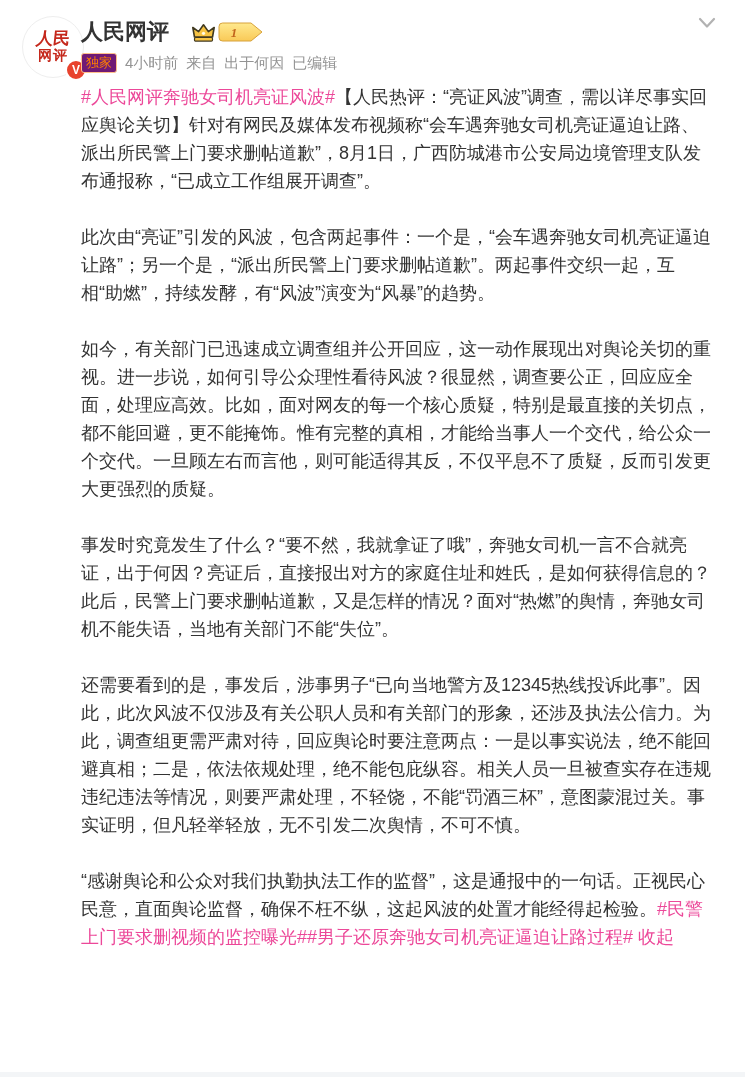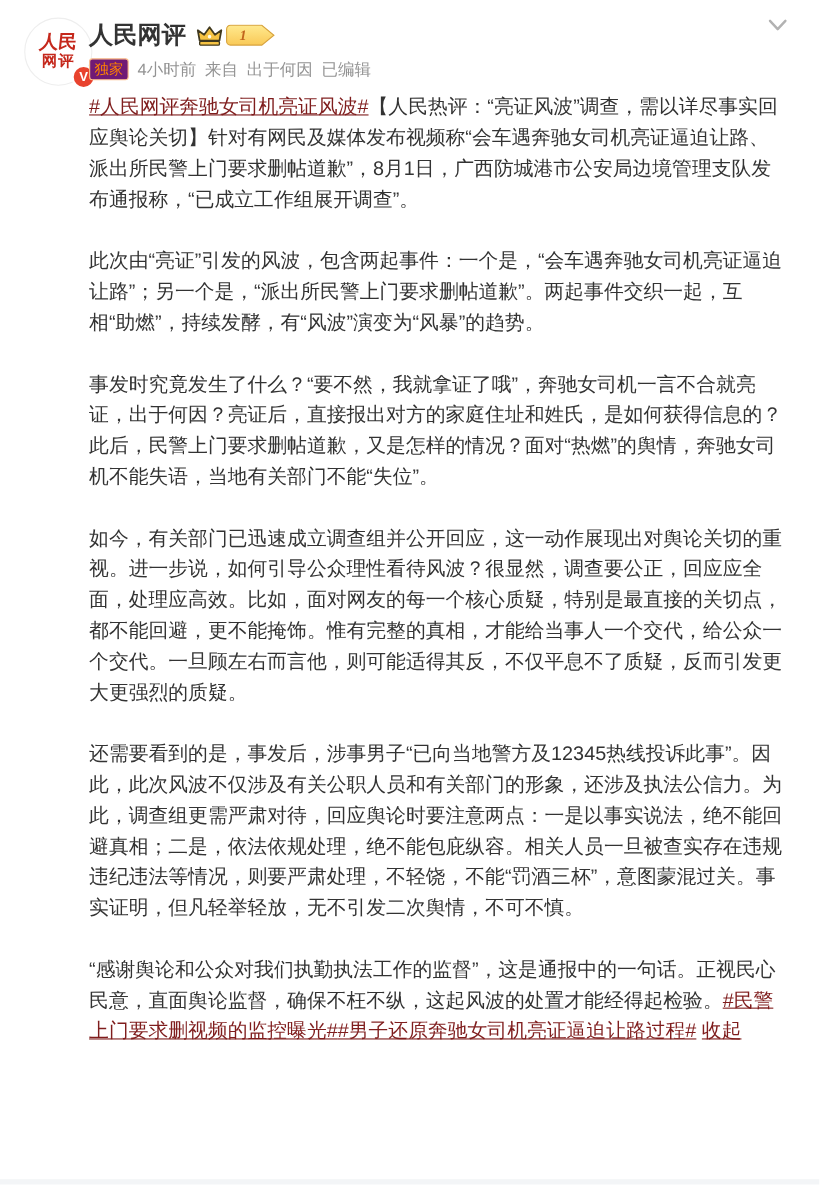--- a/index.html
+++ b/index.html
@@ -26,21 +26,21 @@
   .v-badge {
     position:absolute; right:-4px; bottom:-4px;
     width:22px; height:22px; border-radius:50%;
     background:#e8432e; border:2px solid #ffffff; box-sizing:border-box;
     color:#fff; font-weight:700; font-size:12px;
     display:flex; align-items:center; justify-content:center;
   }
 
   .name-row {
     position:absolute; left:81px; top:18px; height:28px;
-    display:flex; align-items:center; gap:9px;
+    display:flex; align-items:center; gap:22px;
   }
   .username { font-size:22px; font-weight:700; color:#333333; cursor:pointer; }
   .vip-badges { display:flex; align-items:center; gap:2px; cursor:pointer; }
 
   .meta-row {
     position:absolute; left:81px; top:52px; height:22px;
     display:flex; align-items:center; gap:8px;
     font-size:15px; color:#939393;
   }
   .exclusive {
@@ -54,21 +54,21 @@
     position:absolute; left:694px; top:10px; width:26px; height:26px; cursor:pointer;
   }
 
   
   .body-text {
     position:absolute; left:81px; top:83px; width:631px;
     font-size:18px; line-height:28px; color:#333333;
   }
   .para { margin:0 0 28px 0; }
   .para:last-child { margin-bottom:16px; }
-  .link { color:#7f1d1d; cursor:pointer;text-decoration:underline; }
+  .link { color:#ec4899; cursor:pointer; }
 
   .bottom-strip {
     position:absolute; left:0; right:0; bottom:0; height:5px;
     background:#f3f5f7;
   }
 </style>
 </head>
 <body>
 
 <div class="post">
@@ -110,20 +110,20 @@
 
   <div class="chevron">
     <svg width="26" height="26" viewBox="0 0 26 26">
       <path d="M6 9 L13 16.5 L20 9" stroke="#b2b2b2" stroke-width="2.2" fill="none" stroke-linecap="round" stroke-linejoin="round"></path>
     </svg>
   </div>
 
   <div class="body-text">
       <p class="para"><span class="link">#人民网评奔驰女司机亮证风波#</span><span>【人民热评：“亮证风波”调查，需以详尽事实回应舆论关切】针对有网民及媒体发布视频称“会车遇奔驰女司机亮证逼迫让路、派出所民警上门要求删帖道歉”，8月1日，广西防城港市公安局边境管理支队发布通报称，“已成立工作组展开调查”。</span></p>
       <p class="para"><span>此次由“亮证”引发的风波，包含两起事件：一个是，“会车遇奔驰女司机亮证逼迫让路”；另一个是，“派出所民警上门要求删帖道歉”。两起事件交织一起，互相“助燃”，持续发酵，有“风波”演变为“风暴”的趋势。</span></p>
+      <p class="para"><span>如今，有关部门已迅速成立调查组并公开回应，这一动作展现出对舆论关切的重视。进一步说，如何引导公众理性看待风波？很显然，调查要公正，回应应全面，处理应高效。比如，面对网友的每一个核心质疑，特别是最直接的关切点，都不能回避，更不能掩饰。惟有完整的真相，才能给当事人一个交代，给公众一个交代。一旦顾左右而言他，则可能适得其反，不仅平息不了质疑，反而引发更大更强烈的质疑。</span></p>
       <p class="para"><span>事发时究竟发生了什么？“要不然，我就拿证了哦”，奔驰女司机一言不合就亮证，出于何因？亮证后，直接报出对方的家庭住址和姓氏，是如何获得信息的？此后，民警上门要求删帖道歉，又是怎样的情况？面对“热燃”的舆情，奔驰女司机不能失语，当地有关部门不能“失位”。</span></p>
-      <p class="para"><span>如今，有关部门已迅速成立调查组并公开回应，这一动作展现出对舆论关切的重视。进一步说，如何引导公众理性看待风波？很显然，调查要公正，回应应全面，处理应高效。比如，面对网友的每一个核心质疑，特别是最直接的关切点，都不能回避，更不能掩饰。惟有完整的真相，才能给当事人一个交代，给公众一个交代。一旦顾左右而言他，则可能适得其反，不仅平息不了质疑，反而引发更大更强烈的质疑。</span></p>
       <p class="para"><span>还需要看到的是，事发后，涉事男子“已向当地警方及12345热线投诉此事”。因此，此次风波不仅涉及有关公职人员和有关部门的形象，还涉及执法公信力。为此，调查组更需严肃对待，回应舆论时要注意两点：一是以事实说法，绝不能回避真相；二是，依法依规处理，绝不能包庇纵容。相关人员一旦被查实存在违规违纪违法等情况，则要严肃处理，不轻饶，不能“罚酒三杯”，意图蒙混过关。事实证明，但凡轻举轻放，无不引发二次舆情，不可不慎。</span></p>
       <p class="para"><span>“感谢舆论和公众对我们执勤执法工作的监督”，这是通报中的一句话。正视民心民意，直面舆论监督，确保不枉不纵，这起风波的处置才能经得起检验。</span><span class="link">#民警上门要求删视频的监控曝光#</span><span class="link">#男子还原奔驰女司机亮证逼迫让路过程#</span><span> </span><span class="link">收起</span></p>
     </div>
 
   <div class="bottom-strip"></div>
 </div>
 
 </body></html>

